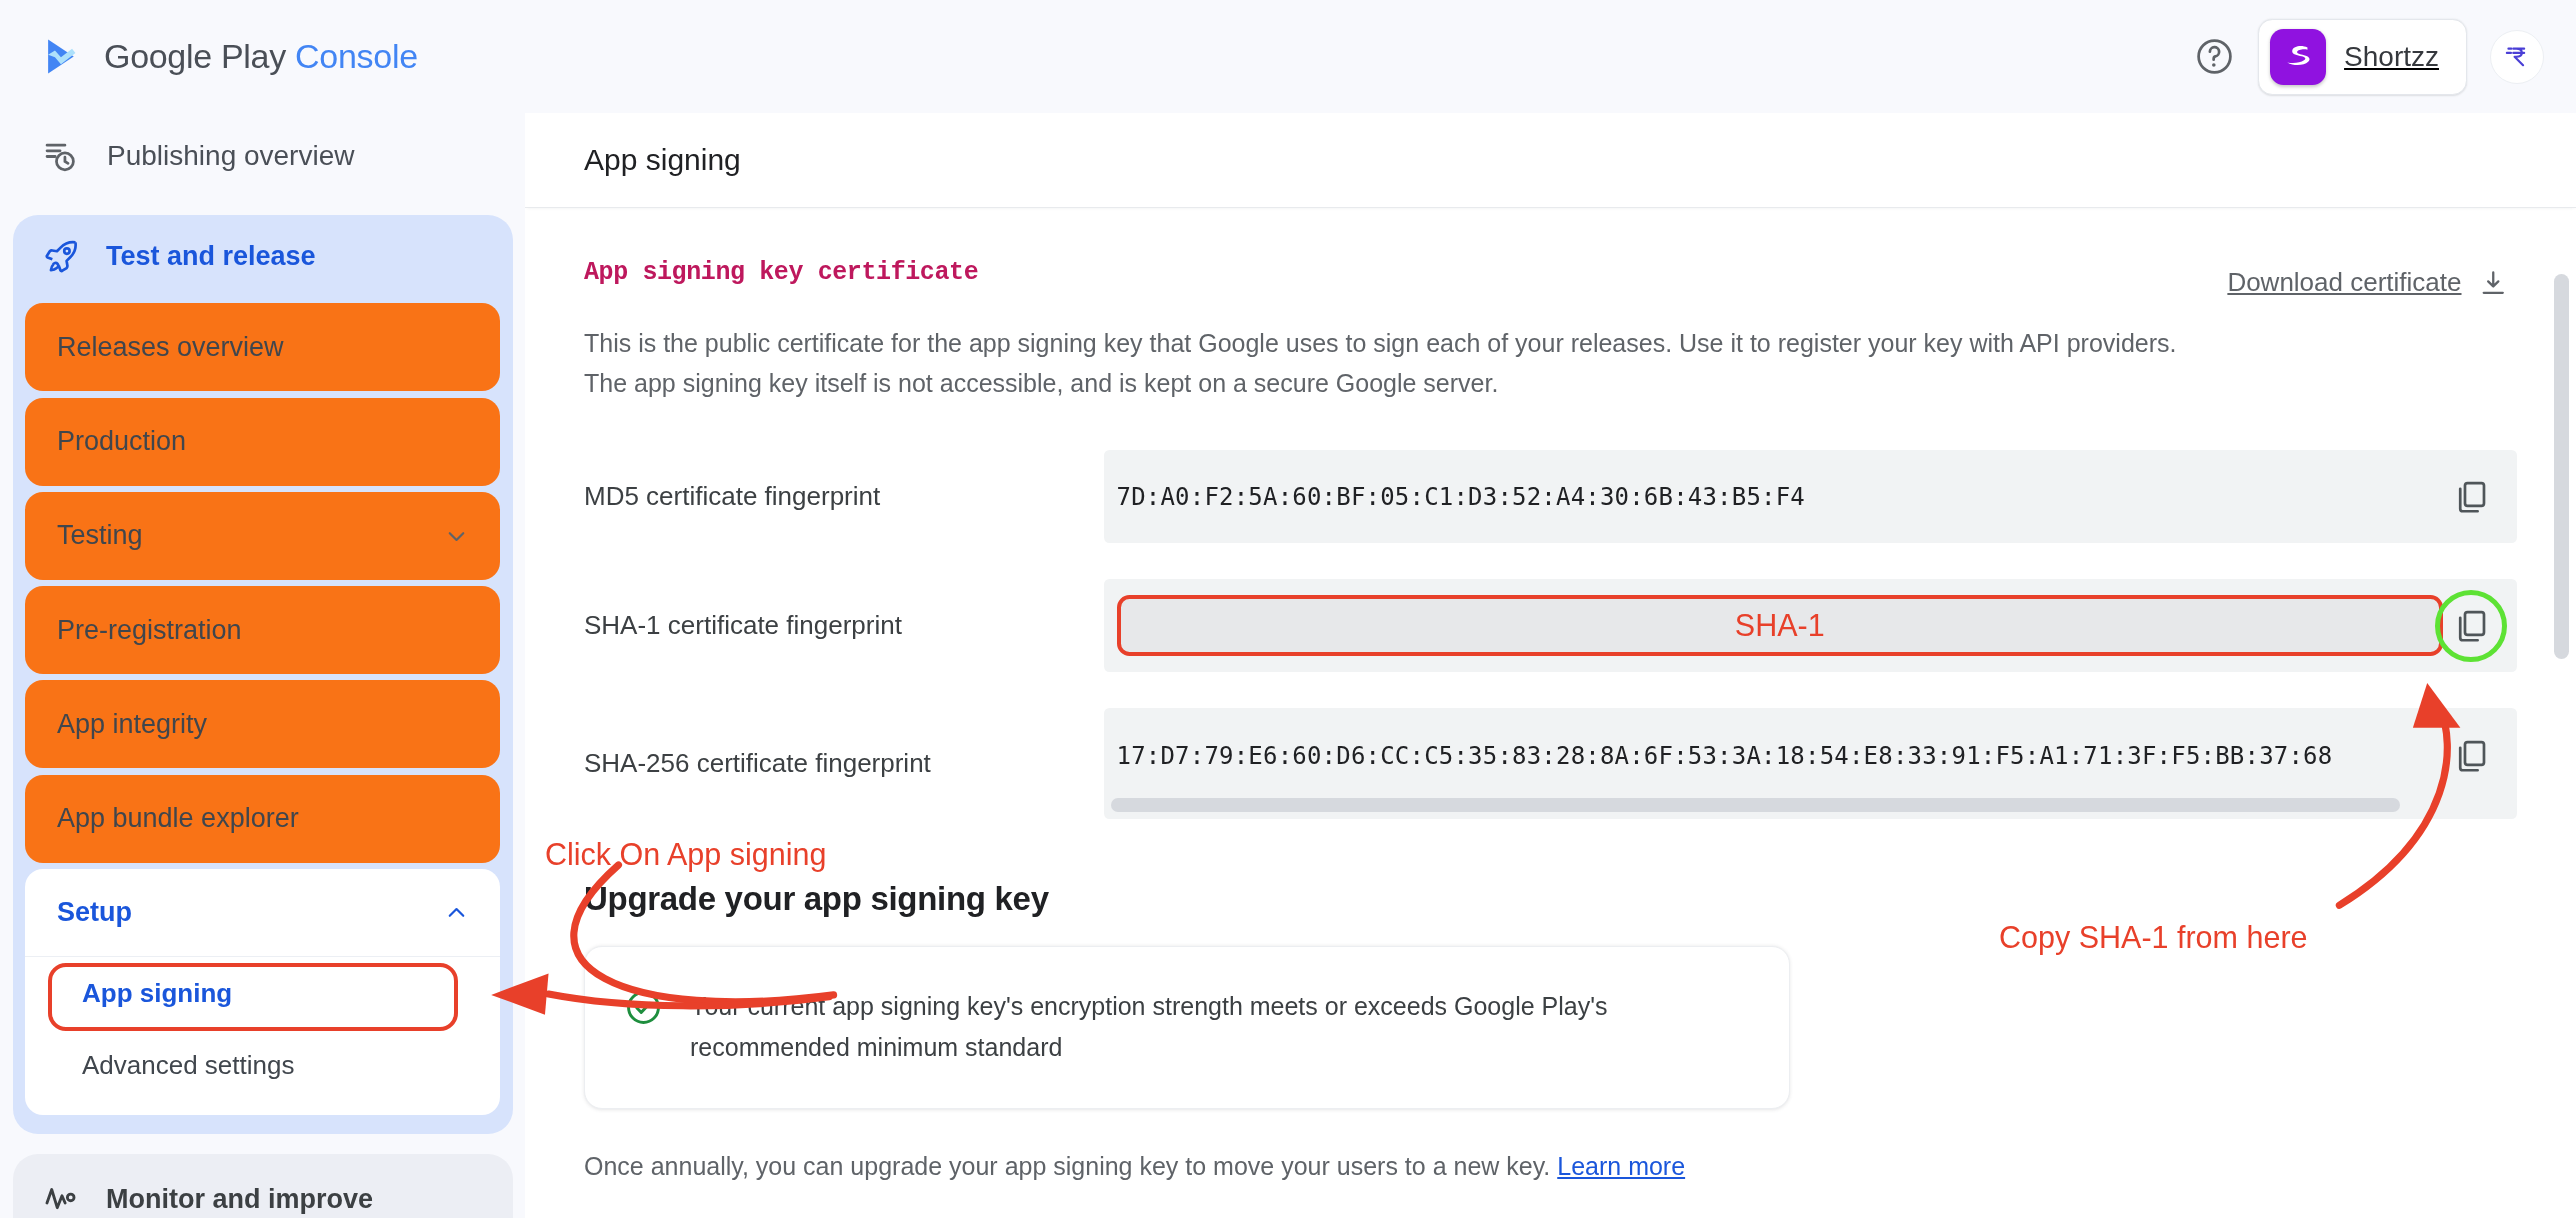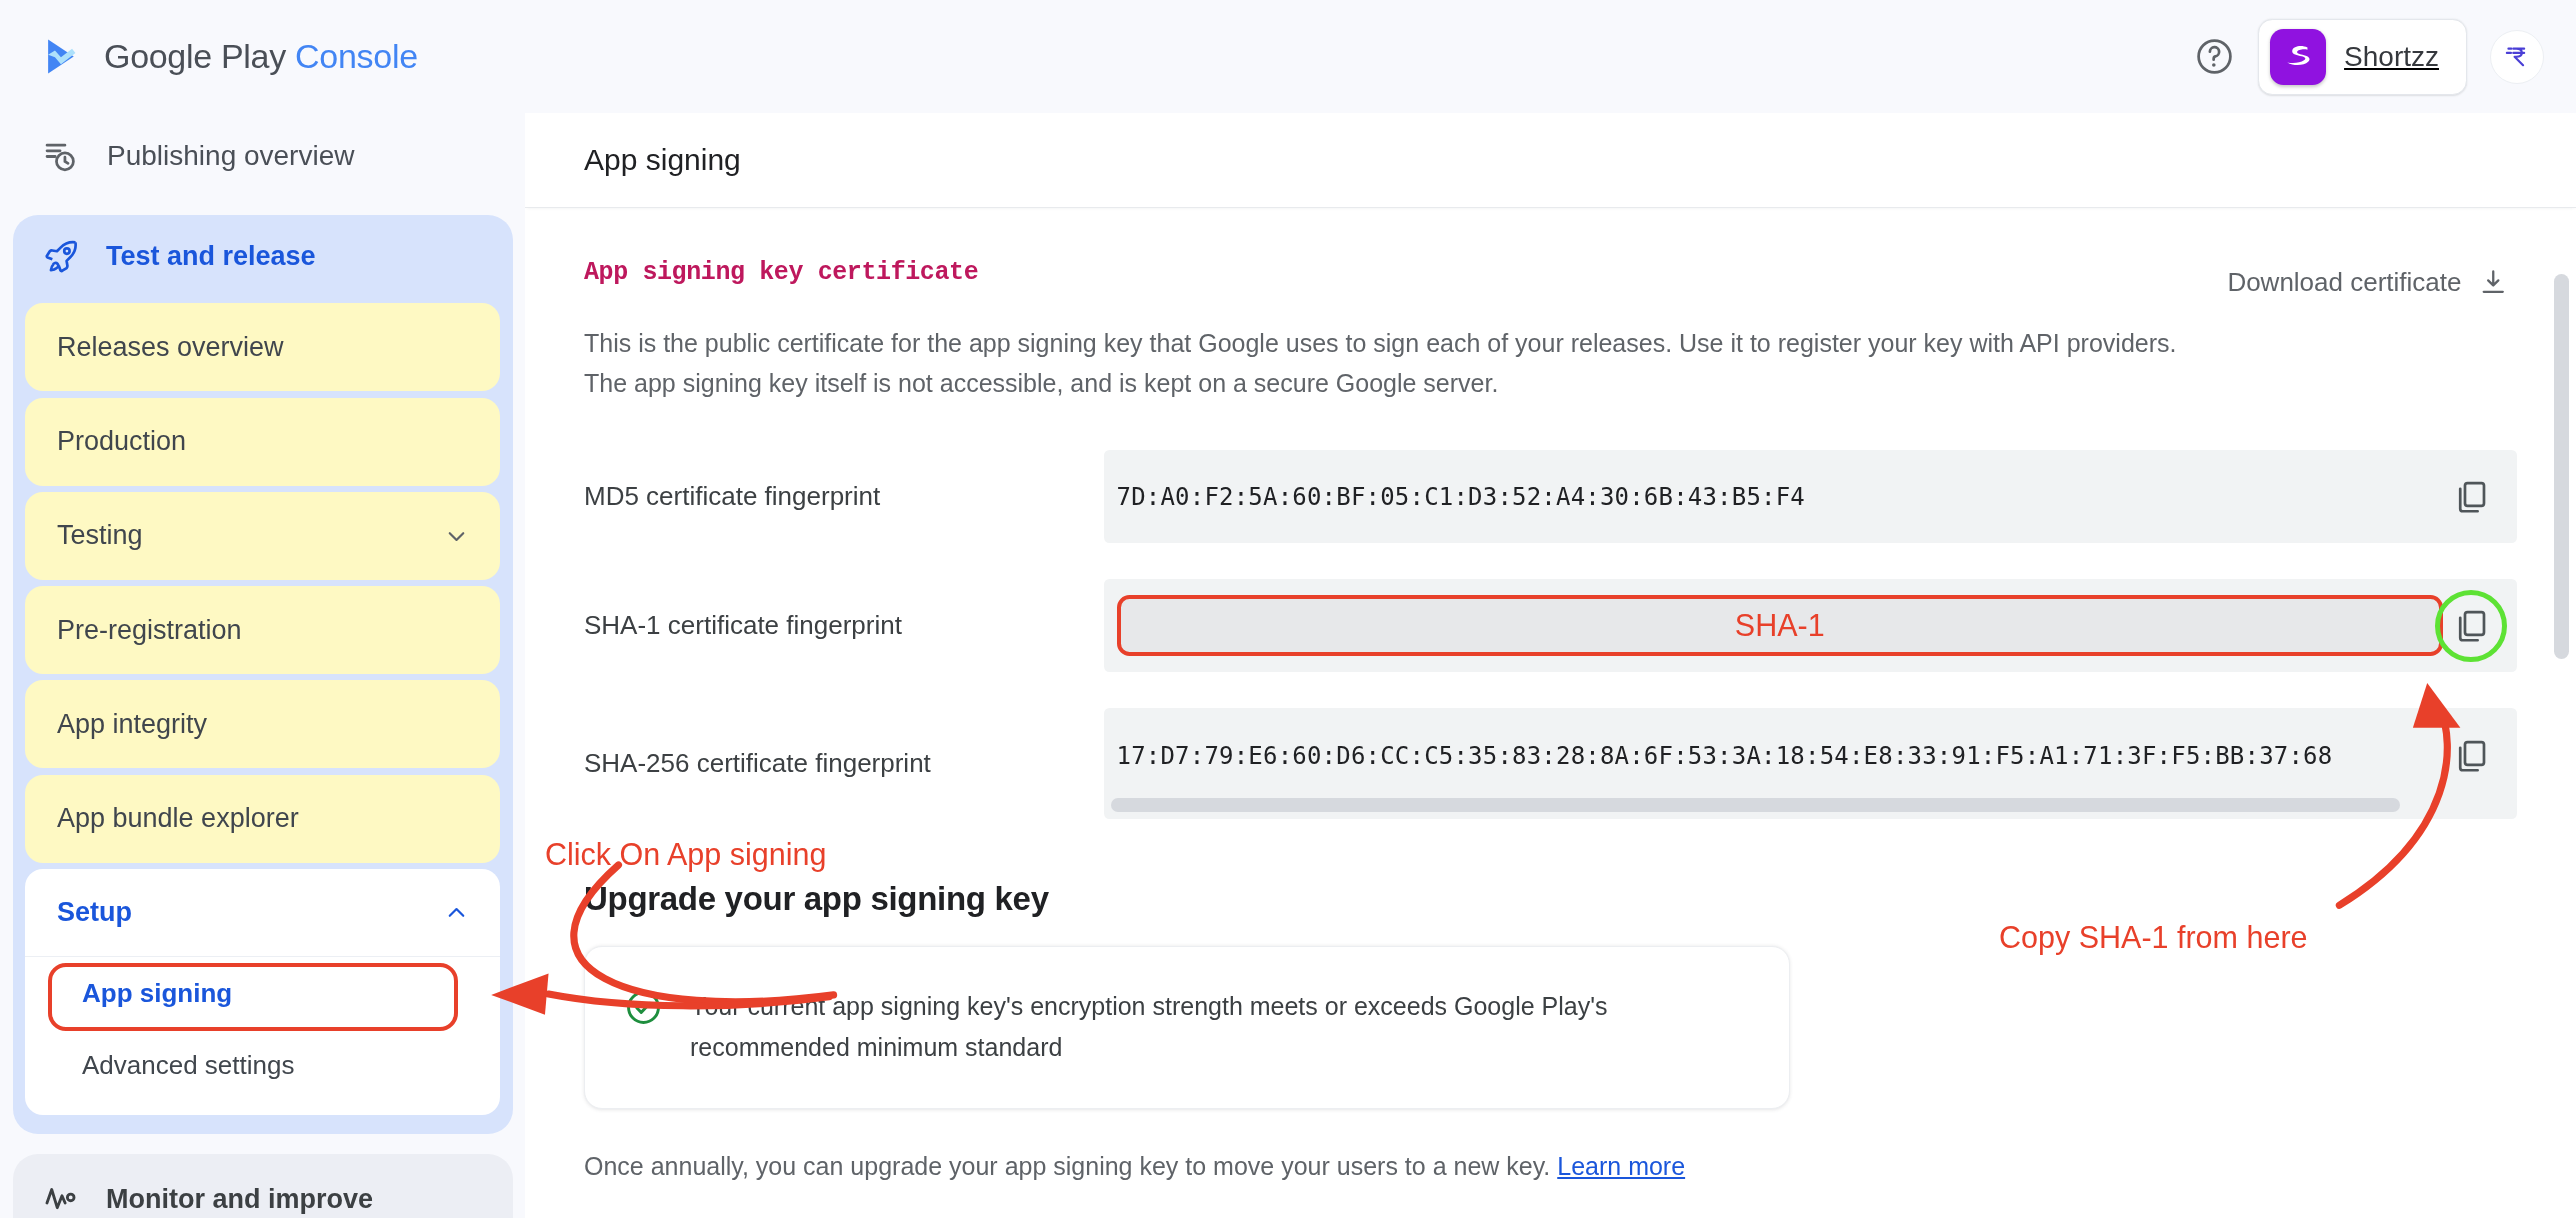--- a/index.html
+++ b/index.html
@@ -68,21 +68,21 @@
     overflow: hidden;
   }
   .nav-group-head {
     display: flex; align-items: center;
     height: 82px; padding-left: 30.5px; cursor: pointer;
   }
   .nav-group-title {
     font-size: 27px; color: #1a56db; font-weight: bold; margin-left: 25px;
   }
   .nav-item {
-    background: #fef9c3; margin: 6.3px 12.5px; border-radius: 18px;
+    background: #f97316; margin: 6.3px 12.5px; border-radius: 18px;
     height: 88px; display: flex; align-items: center;
     padding: 0 32px; cursor: pointer; position: relative;
   }
   .nav-item-label { font-size: 27px; color: #40464d; }
   .nav-chevron { position: absolute; right: 30.5px; top: 50%; transform: translateY(-50%); }
 
   .nav-item-expandable {
     background: #fff; margin: 6.3px 12.5px; border-radius: 18px;
     padding-bottom: 14.3px;
   }
@@ -118,22 +118,22 @@
     border-bottom: 0.9px solid #e8eaed;
     box-shadow: 0 1.8px 3.6px -1.8px rgba(60,64,67,.12);
   }
   .main-header-title { font-size: 30px; color: #202124; }
 
   .content { padding: 50px 59px 0 59px; position: relative; }
 
   .sec-title-row { display: flex; align-items: flex-start; justify-content: space-between; }
   .sec-title { font-size: 25px; color: #be185d; font-weight: bold; letter-spacing: -0.4px; font-family: Liberation Mono, monospace; }
   .download-btn {
-    display: flex; align-items: flex-start; gap: 16px;
-    font-size: 26px; color: #5f6368; cursor: pointer; margin-top: 9px; margin-right: 9px;
+    display: flex; align-items: flex-end; gap: 16px;
+    font-size: 26px; color: #5f6368; cursor: pointer; margin-top: 9px; margin-right: 9px; text-decoration: underline;
   }
   .sec-desc {
     margin-top: 25px; font-size: 25px; line-height: 1.6;
     color: #5f6368; max-width: 1613px;
   }
 
   .fp-table { margin-top: 47px; }
   .fp-row { display: flex; align-items: stretch; min-height: 93px; }
   .fp-label {
     width: 520px; flex: 0 0 520px;

